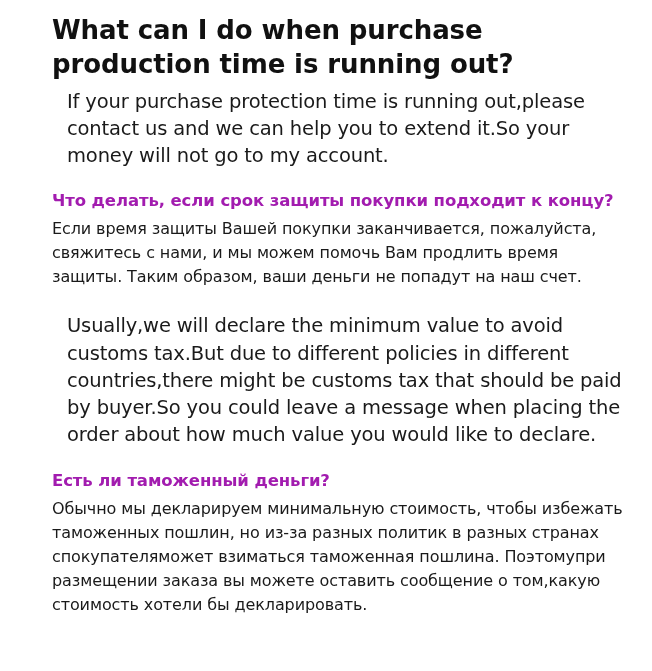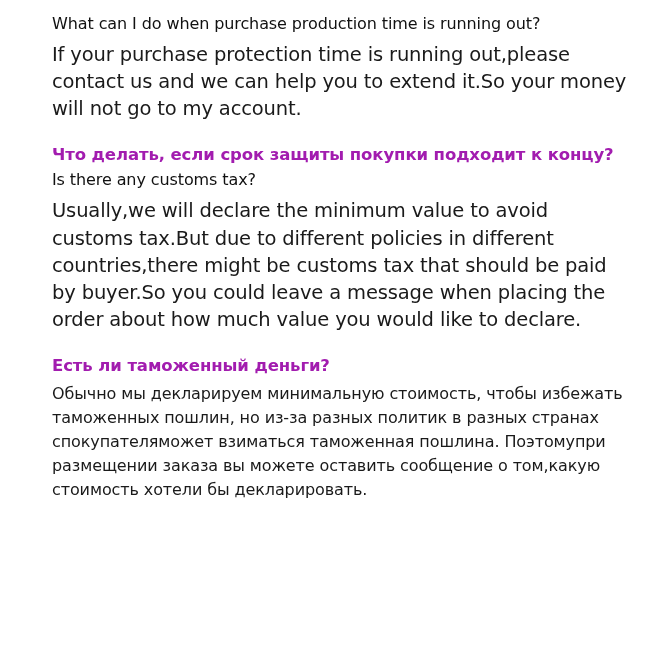--- a/index.html
+++ b/index.html
@@ -17,22 +17,22 @@
   .page {
     box-sizing: border-box;
     width: 652px;
     height: 671px;
     padding: 14px 22px 0 52px;
   }
   .block {
     margin: 0;
   }
   .q-en {
-    font-size: 16px;
-    font-weight: normal;
+    font-size: 26px;
+    font-weight: bold;
     line-height: 1.30;
     letter-spacing: -0.1px;
     margin: 0 0 6px 0;
     color: #111111;
   }
   .a-en {
     font-size: 19.5px;
     font-weight: normal;
     line-height: 1.40;
     letter-spacing: -0.15px;
@@ -48,34 +48,34 @@
     color: #a21caf;
   }
   .a-ru {
     font-size: 16px;
     font-weight: normal;
     line-height: 1.50;
     letter-spacing: -0.1px;
     margin: 0;
     color: #1a1a1a;
   }
-  .gap-after-answer-en { margin-bottom: 21px; }
+  .gap-after-answer-en { margin-bottom: 21px; margin-left: 15px; }
   .gap-after-answer-ru { margin-bottom: 23px; }
 </style>
 </head>
 <body>
 
 <div class="page">
 
   <div class="block">
     <h2 class="q-en">What can I do when purchase production time is running out?</h2>
     <p class="a-en gap-after-answer-en">If your purchase protection time is running out,please contact us and we can help you to extend it.So your money will not go to my account.</p>
     <h3 class="q-ru">Что делать, если срок защиты покупки подходит к концу?</h3>
+    <p class="a-ru gap-after-answer-ru">Если время защиты Вашей покупки заканчивается, пожалуйста, свяжитесь с нами, и мы можем помочь Вам продлить время защиты. Таким образом, ваши деньги не попадут на наш счет.</p>
   </div>
 
   <div class="block">
-    <h2 class="q-en">Is there any customs tax?</h2>
     <p class="a-en gap-after-answer-en">Usually,we will declare the minimum value to avoid customs tax.But due to different policies in different countries,there might be customs tax that should be paid by buyer.So you could leave a message when placing the order about how much value you would like to declare.</p>
     <h3 class="q-ru">Есть ли таможенный деньги?</h3>
     <p class="a-ru">Обычно мы декларируем минимальную стоимость, чтобы избежать таможенных пошлин, но из-за разных политик в разных странах спокупателяможет взиматься таможенная пошлина. Поэтомупри размещении заказа вы можете оставить сообщение о том,какую стоимость хотели бы декларировать.</p>
   </div>
 
 </div>
 
 </body></html>

